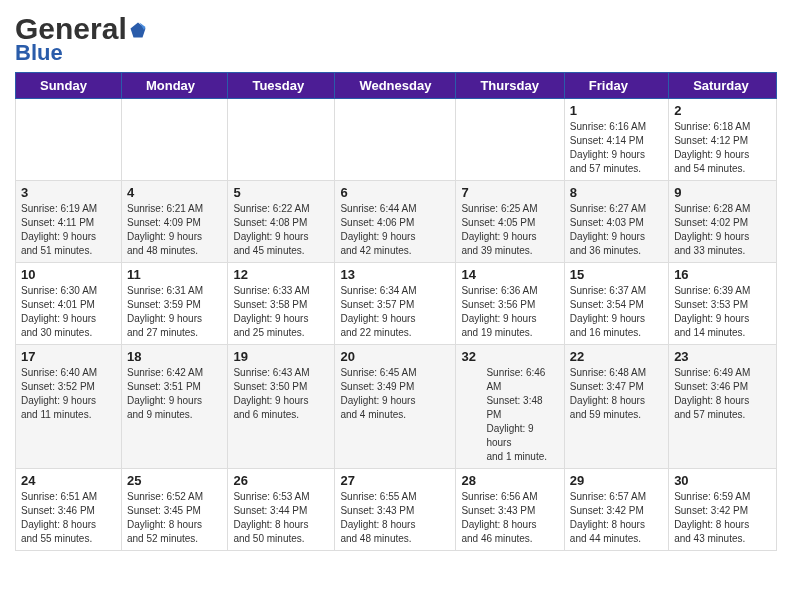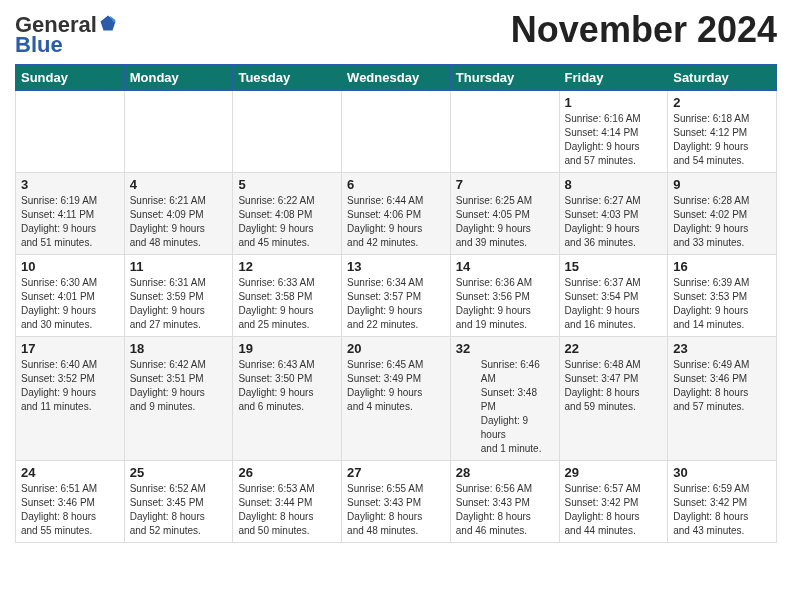--- a/index.html
+++ b/index.html
@@ -18,21 +18,21 @@
     }
     .logo {
       display: flex;
       flex-direction: column;
       align-items: flex-start;
       padding-top: 4px;
     }
     .logo-text {
       display: flex;
       align-items: baseline;
-      font-size: 22px;
+      font-size: 30px;
       font-weight: bold;
       line-height: 1;
     }
     .logo-general { color: #333; }
     .logo-icon {
       width: 18px;
       height: 18px;
       margin-left: 2px;
       display: inline-block;
     }
@@ -49,24 +49,24 @@
       font-size: 16px;
       color: #333;
       margin-top: 2px;
     }
     .calendar {
       width: 100%;
       border-collapse: collapse;
       margin-top: 6px;
     }
     .calendar th {
-      background-color: #0f766e;
+      background-color: #4c1d95;
       color: #fff;
       text-align: left;
-      padding: 5px 5px;
+      padding: 5px 24px;
       font-size: 13px;
       font-weight: bold;
       border: 1px solid #2a5caa;
     }
     .calendar td {
       vertical-align: top;
       border: 1px solid #ddd;
       padding: 4px 5px;
       width: calc(100% / 7);
       height: 80px;
@@ -99,21 +99,20 @@
     <div class="logo-text">
       <span class="logo-general">General</span>
       <svg class="logo-icon" viewBox="0 0 24 24">
         <polygon points="12,2 22,10 18,22 6,22 2,10" fill="#2a5caa"></polygon>
         <polygon points="14,2 22,8 20,12" fill="#4a8cdd"></polygon>
       </svg>
     </div>
     <div style="font-size:22px;font-weight:bold;color:#2a5caa;margin-top:-4px;">Blue</div>
   </div>
   <div class="title-section">
-    <div class="month-title">November 2024</div>
   </div>
 </div>
 
 <table class="calendar">
   <thead>
     <tr id="weekday-header">
     <th>Sunday</th>
         <th>Monday</th>
         <th>Tuesday</th>
         <th>Wednesday</th>

